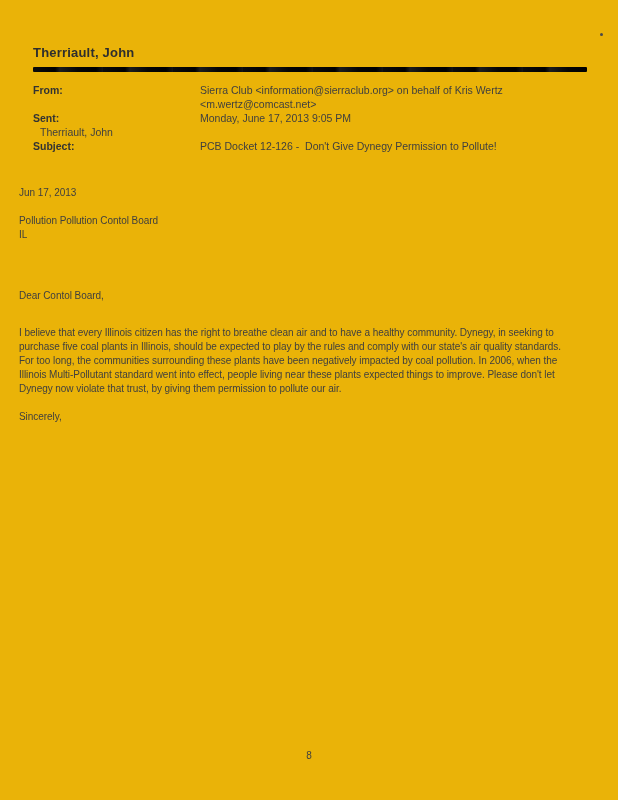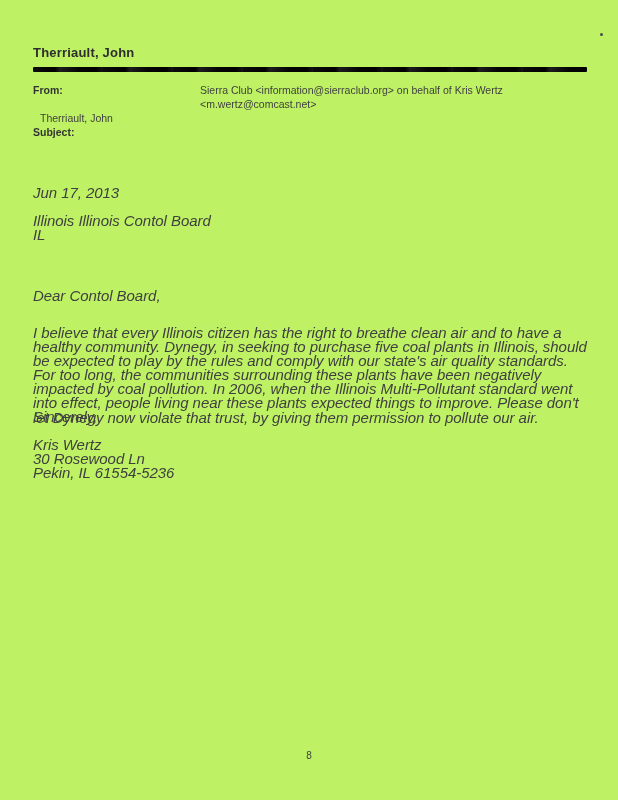--- a/index.html
+++ b/index.html
@@ -2,21 +2,21 @@
 <html><head>
 <meta charset="utf-8">
 <style>
   * { margin: 0; padding: 0; box-sizing: border-box; }
   html, body { background: #888; }
   .page {
     position: relative;
     width: 618px;
     height: 800px;
     margin: 0 auto;
-    background: #bef264;
+    background: #eab308;
     font-family: "Liberation Sans", sans-serif;
     color: #3f3f3f;
     overflow: hidden;
     
     filter: blur(0.25px);
   }
   .scan-speck {
     position: absolute;
     top: 33px;
     left: 600px;
@@ -61,28 +61,27 @@
     color: #333333;
   }
   .meta-value {
     flex: 1 1 auto;
     white-space: pre-wrap;
     color: #3f3f3f;
     margin-left: 7px;
   }
   .body-block {
     position: absolute;
-    left: 33px;
+    left: 19px;
     width: 558px;
-    font-size: 15px;
+    font-size: 10px;
     line-height: 14.1px;
     white-space: pre-line;
     letter-spacing: -0.05px;
     color: #3f3f3f;
-    font-style: italic;
   }
   .blk-date       { top: 186px; }
   .blk-recipient  { top: 214px; }
   .blk-salutation { top: 256px; margin-top: 33px; }
   .blk-para1      { top: 284px; }
   .blk-para2      { top: 326px; }
   .blk-closing    { top: 410px; }
   .blk-signature  { top: 438px; }
   .page-footer {
     position: absolute;
@@ -105,38 +104,40 @@
 
   <div class="header-divider"></div>
 
   <div class="meta">
     <div class="meta-row">
       <span class="meta-label">From:</span>
       <span class="meta-value">Sierra Club &lt;information@sierraclub.org&gt; on behalf of Kris Wertz
 &lt;m.wertz@comcast.net&gt;</span>
     </div>
     <div class="meta-row">
+      <span class="meta-label">Sent:</span>
+      <span class="meta-value">Monday, June 17, 2013 9:05 PM</span>
+    </div>
+    <div class="meta-row">
       <span class="meta-value">Therriault, John</span>
     </div>
     <div class="meta-row">
       <span class="meta-label">Subject:</span>
+      <span class="meta-value">PCB Docket 12-126 -  Don't Give Dynegy Permission to Pollute!</span>
     </div>
   </div>
 
   <div class="body-block blk-date">Jun 17, 2013</div>
 
-  <div class="body-block blk-recipient">Illinois Illinois Contol Board
+  <div class="body-block blk-recipient">Pollution Pollution Contol Board
 IL</div>
 
   <div class="body-block blk-salutation">Dear Contol Board,</div>
 
 
   <div class="body-block blk-para2">I believe that every Illinois citizen has the right to breathe clean air and to have a healthy community. Dynegy, in seeking to purchase five coal plants in Illinois, should be expected to play by the rules and comply with our state's air quality standards. For too long, the communities surrounding these plants have been negatively impacted by coal pollution. In 2006, when the Illinois Multi-Pollutant standard went into effect, people living near these plants expected things to improve. Please don't let Dynegy now violate that trust, by giving them permission to pollute our air.</div>
 
   <div class="body-block blk-closing">Sincerely,</div>
 
-  <div class="body-block blk-signature">Kris Wertz
-30 Rosewood Ln
-Pekin, IL 61554-5236</div>
 
   <div class="page-footer">8</div>
 
 </div>
 
 </body></html>

